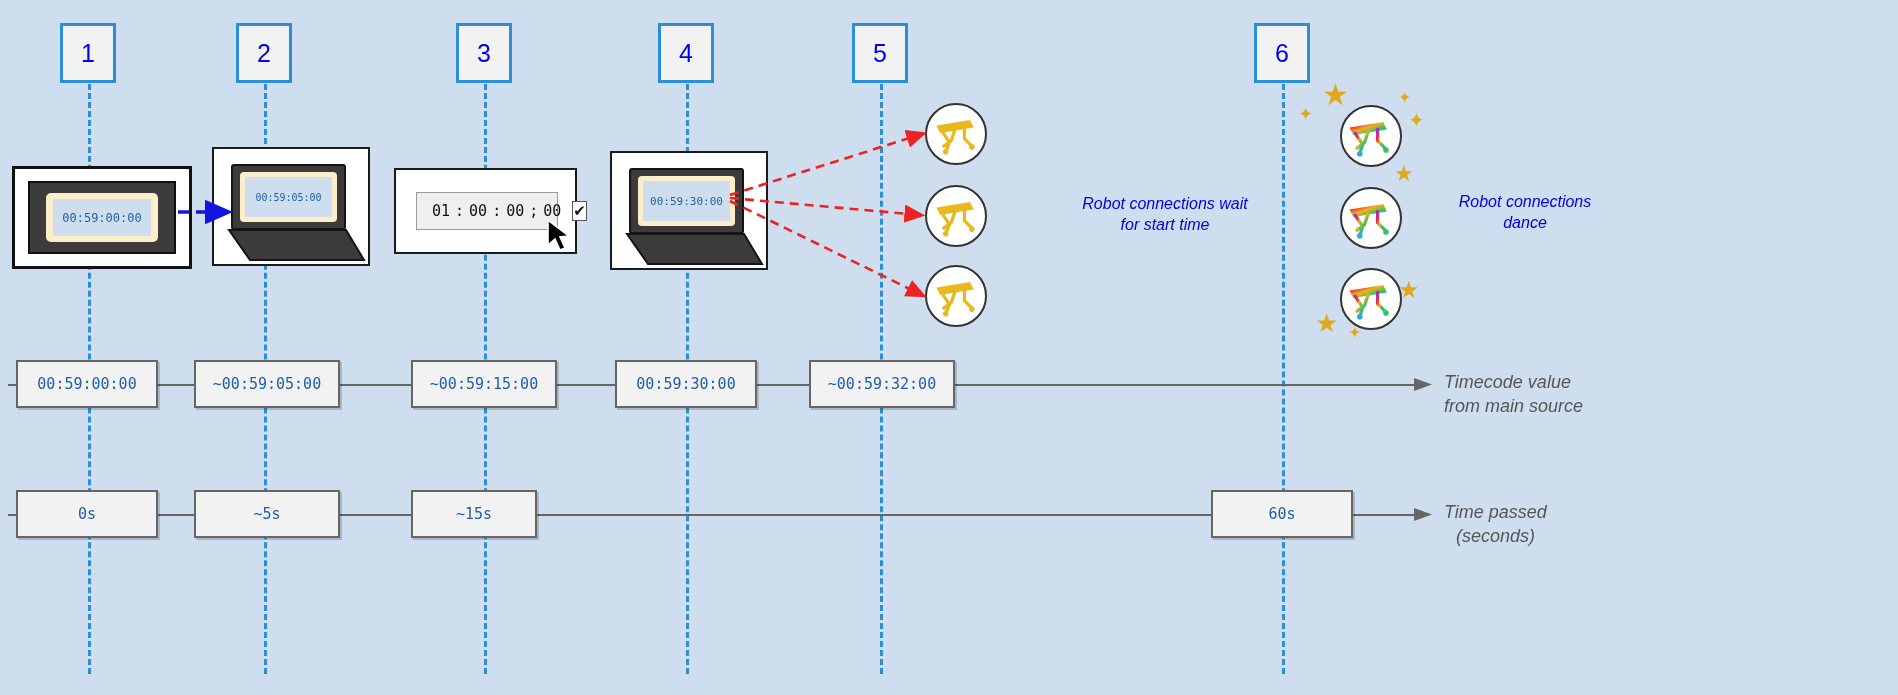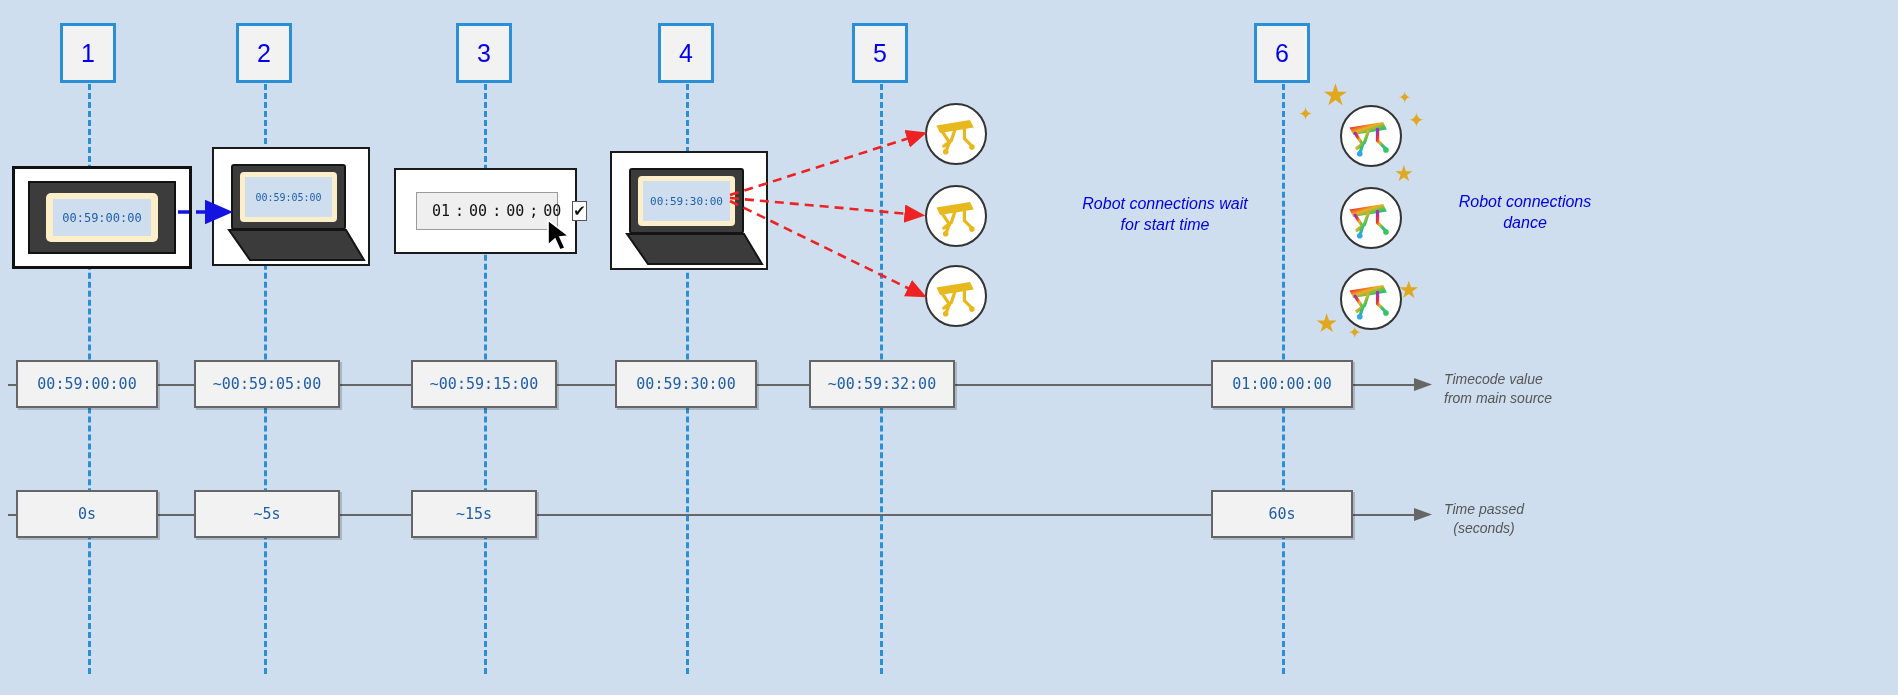--- a/index.html
+++ b/index.html
@@ -98,21 +98,21 @@
     box-shadow: 2px 2px 0 rgba(0,0,0,0.18);
     display:flex; align-items:center; justify-content:center;
     color:#1f5fa9;
     font-family:"DejaVu Sans Mono", monospace;
     font-size:15px;
   }
   .tl-caption {
     position:absolute;
     color:#555;
     font-style:italic;
-    font-size:14px;
+    font-size:18px;
     line-height:1.35;
     font-family:"Liberation Sans", sans-serif;
   }
   .note-blue {
     position:absolute;
     color:#0000dd;
     font-style:italic;
     font-size:16px;
     line-height:1.3;
     text-align:center;
@@ -324,23 +324,20 @@
     </div>
   <div class="tl-box" style="left:411px;  top:360px; width:146px; height:48px;">
       <span>~00:59:15:00</span>
     </div>
   <div class="tl-box" style="left:615px;  top:360px; width:142px; height:48px;">
       <span>00:59:30:00</span>
     </div>
   <div class="tl-box" style="left:809px;  top:360px; width:146px; height:48px;">
       <span>~00:59:32:00</span>
     </div>
-  <div class="tl-box" style="left:1211px; top:360px; width:142px; height:48px;">
-      <span>01:00:00:00</span>
-    </div>
   <div class="tl-caption" style="left:1444px; top:370px;">
     <div>Timecode value</div>
     <div>from main source</div>
   </div>
 
   <div class="tl-axis" style="left:8px; top:514px; width:1420px;"></div>
   <div class="tl-box" style="left:16px;   top:490px; width:142px; height:48px;">
       <span>0s</span>
     </div>
   <div class="tl-box" style="left:194px;  top:490px; width:146px; height:48px;">

